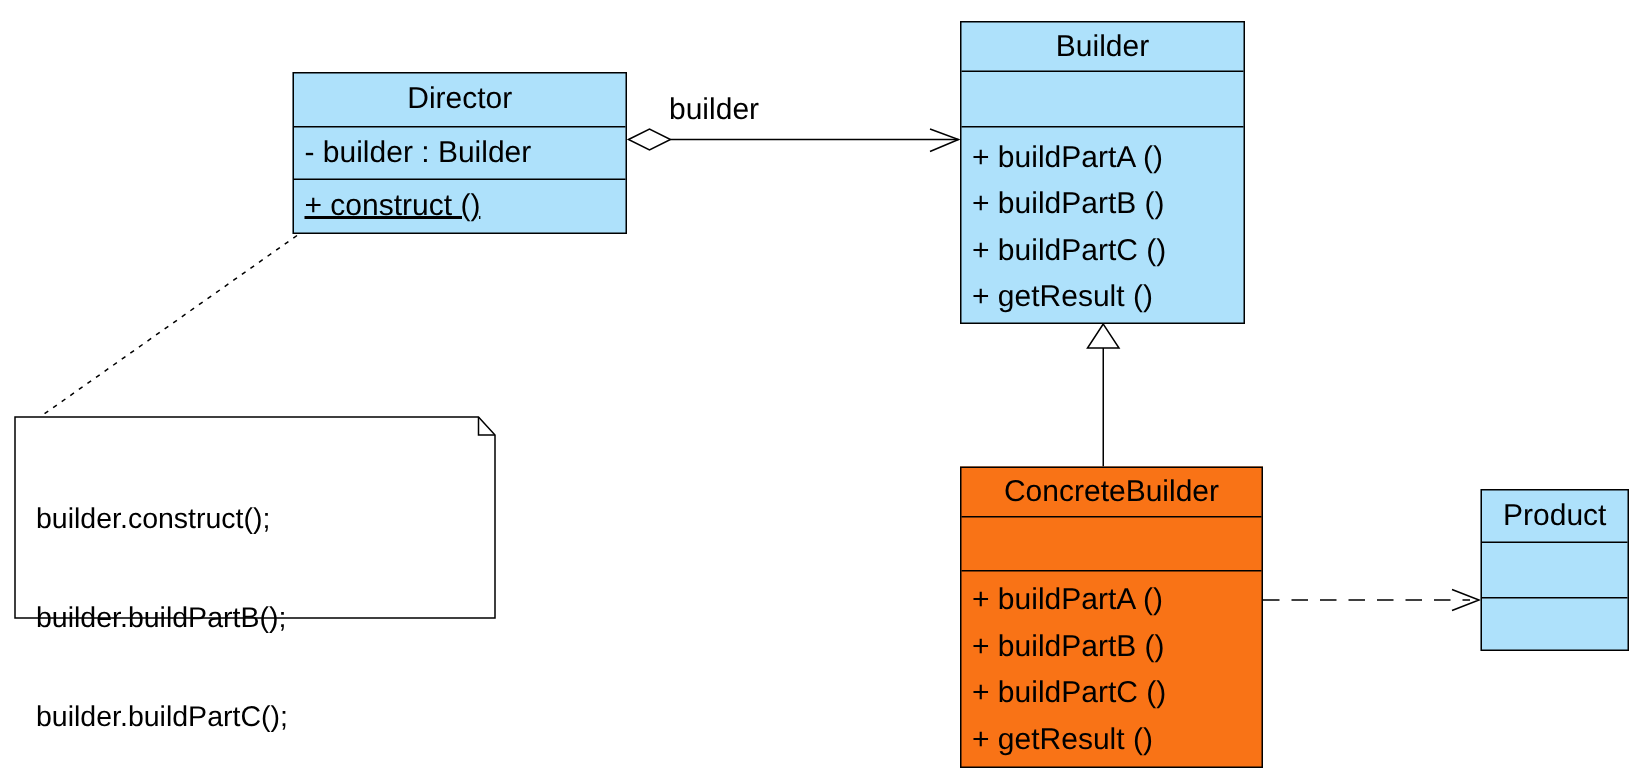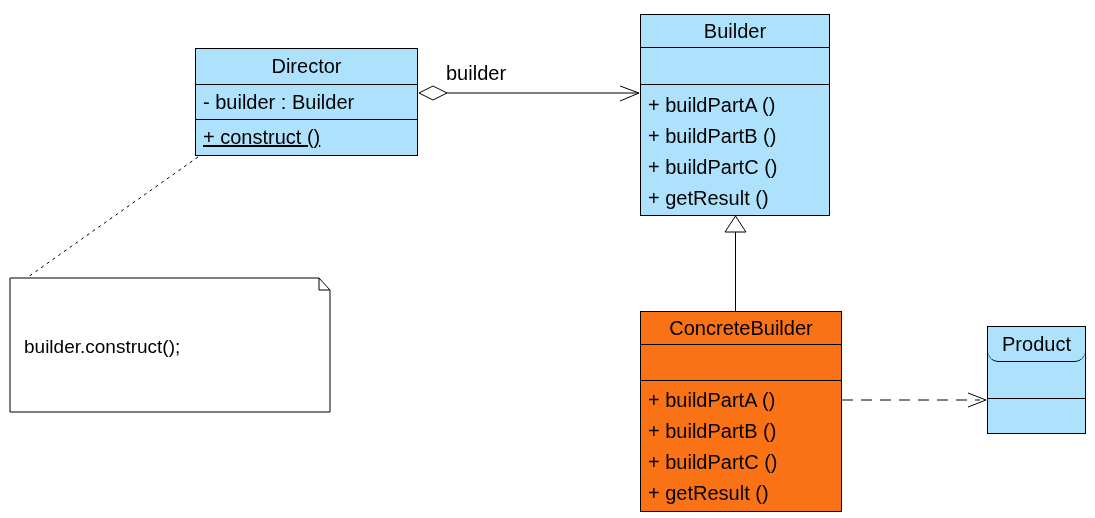--- a/index.html
+++ b/index.html
@@ -61,21 +61,21 @@
 
   
   .c-concrete { left: 640px; top: 311px; width: 202px; height: 201px; }
   .c-concrete .uml-title { height: 33px; }
   .c-concrete .uml-attrs { height: 36px; }
   .c-concrete .uml-methods { padding-top: 4px; }
   .c-concrete .uml-methods .member { line-height: 31px; }
 
   
   .c-product { left: 987px; top: 326px; width: 99px; height: 108px; }
-  .c-product .uml-title { height: 35px; border-radius: 10px; }
+  .c-product .uml-title { height: 35px; }
   .c-product .uml-attrs { height: 37px; }
 
   
   .assoc-label {
     position: absolute;
     left: 446px;
     top: 62px;
     font-size: 20px;
     white-space: nowrap;
   }
@@ -156,16 +156,18 @@
   <div class="uml-class c-product" style="background: rgb(174, 225, 251); border-color: rgb(0, 0, 0);">
     <div class="uml-title">Product</div>
     <div class="uml-attrs"></div>
     <div class="uml-methods"></div>
   </div>
 
   <div class="assoc-label">builder</div>
 
   <div class="note-text">
     <div>builder.construct();</div>
+    <div>builder.buildPartB();</div>
+    <div>builder.buildPartC();</div>
     
   </div>
 
 </div>
 
 </body></html>

